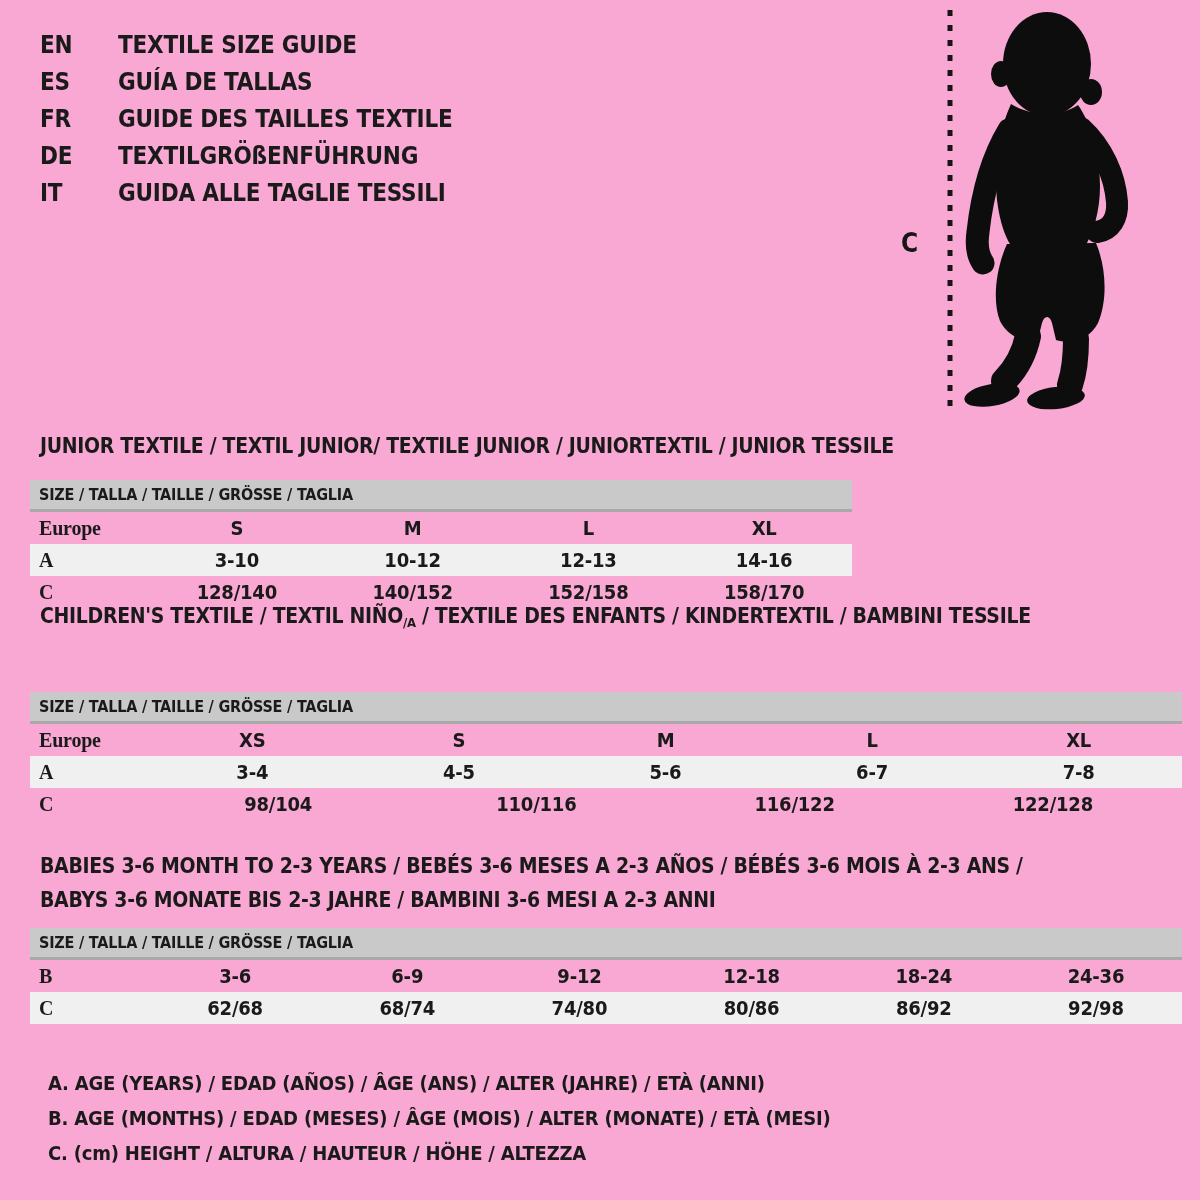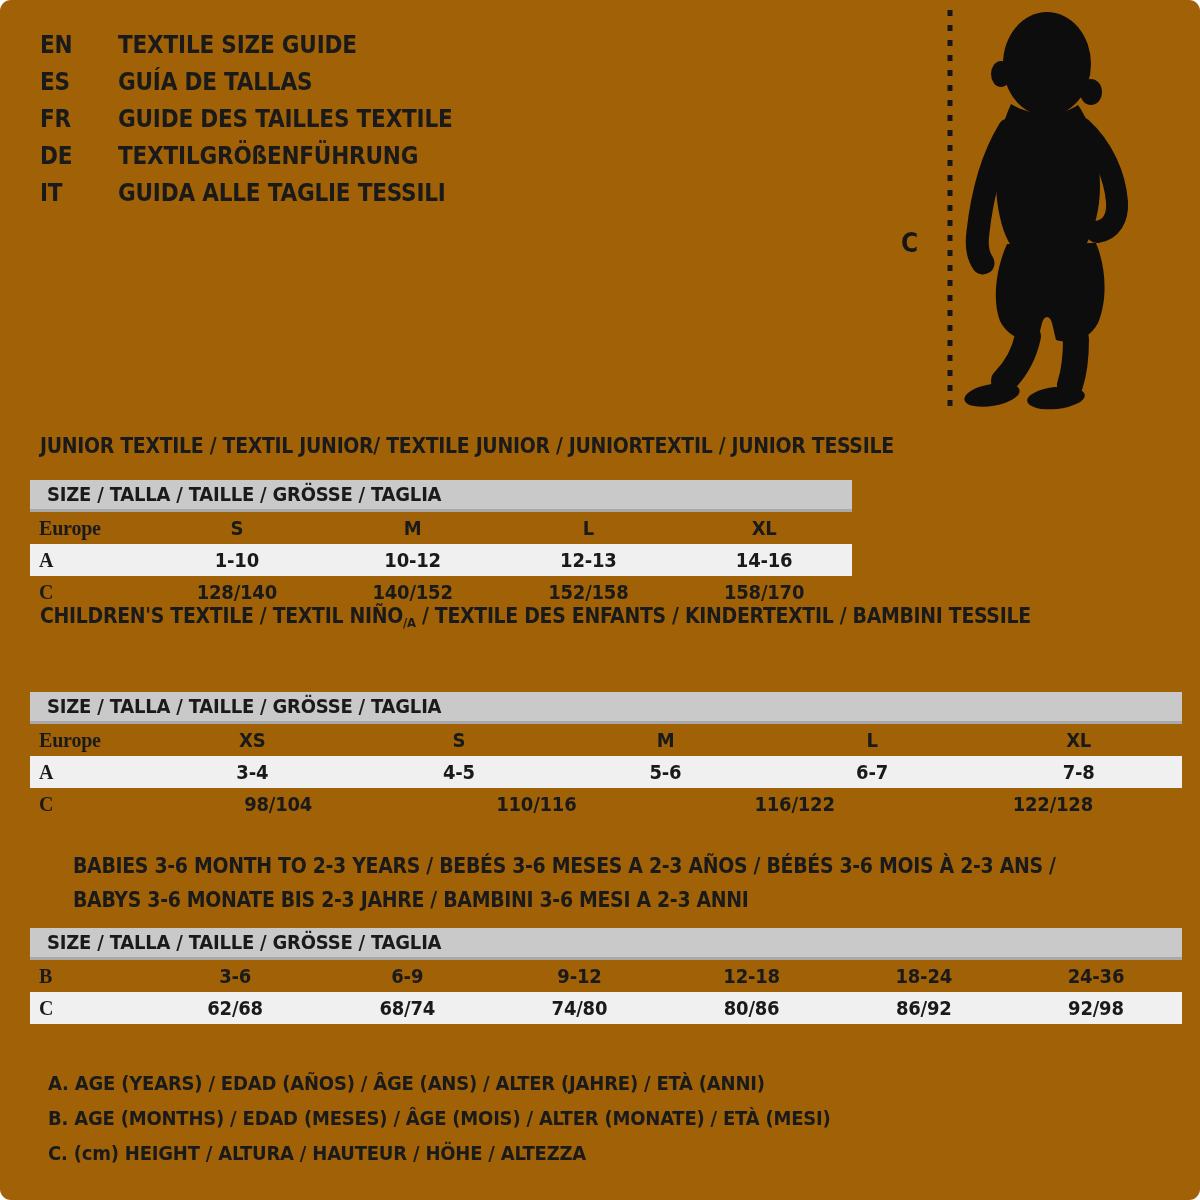--- a/index.html
+++ b/index.html
@@ -1,36 +1,36 @@
 <!DOCTYPE html>
 <html><head>
 <meta charset="utf-8">
 <style>
   html,body{margin:0;padding:0;background:#fff;}
   #canvas{
-    position:relative;width:1200px;height:1200px;background:#a16207;overflow:hidden;
+    position:relative;width:1200px;height:1200px;background:#f9a8d4;overflow:hidden;
     font-family:"DejaVu Sans","Liberation Sans",sans-serif;
-    font-stretch:condensed;font-weight:700;color:#1a1a1a;border-radius:11px;
+    font-stretch:condensed;font-weight:700;color:#1a1a1a;
   }
   
   .langs{position:absolute;left:40px;top:26px;}
   .lang-row{display:flex;height:37px;align-items:center;font-size:24px;letter-spacing:-0.2px;}
   .lang-code{width:78px;}
   .lang-label{white-space:nowrap;}
   
   .figure{position:absolute;left:895px;top:2px;width:235px;height:420px;}
   .figure text{font-family:"DejaVu Sans","Liberation Sans",sans-serif;font-weight:700;font-size:26px;fill:#161616;}
   
   .sec-title{position:absolute;left:40px;font-size:21px;letter-spacing:-0.3px;white-space:nowrap;}
   .sec-title .subA{font-size:13px;vertical-align:-4px;}
-  .two-line{line-height:34px;margin-left:33px;}
+  .two-line{line-height:34px;}
   
   .size-table{position:absolute;left:30px;}
   .size-bar{height:29px;line-height:29px;background:#c9c9c9;border-bottom:3px solid #a9a9a9;
-            padding-left:17px;font-size:20px;letter-spacing:-0.2px;}
+            padding-left:9px;font-size:16px;letter-spacing:-0.2px;}
   .trow{display:flex;height:32px;line-height:32px;font-size:20px;letter-spacing:-0.2px;}
   .trow.striped{background:#f0f0f0;}
   .tlabel{width:110px;padding-left:9px;flex:0 0 auto;font-family:Liberation Serif, serif;}
   .tcell{flex:1 1 0;text-align:center;}
   
   .legend{position:absolute;left:48px;top:1066px;font-size:20px;line-height:35px;letter-spacing:-0.2px;}
   .legend div{white-space:nowrap;}
 </style>
 </head>
 <body>
@@ -86,21 +86,21 @@
     </div>
     <div class="trow">
       <span class="tlabel">Europe</span>
       <span class="tcell">S</span>
       <span class="tcell">M</span>
       <span class="tcell">L</span>
       <span class="tcell">XL</span>
     </div>
     <div class="trow striped">
       <span class="tlabel">A</span>
-      <span class="tcell">1-10</span>
+      <span class="tcell">3-10</span>
       <span class="tcell">10-12</span>
       <span class="tcell">12-13</span>
       <span class="tcell">14-16</span>
     </div>
     <div class="trow">
       <span class="tlabel">C</span>
       <span class="tcell">128/140</span>
       <span class="tcell">140/152</span>
       <span class="tcell">152/158</span>
       <span class="tcell">158/170</span>

